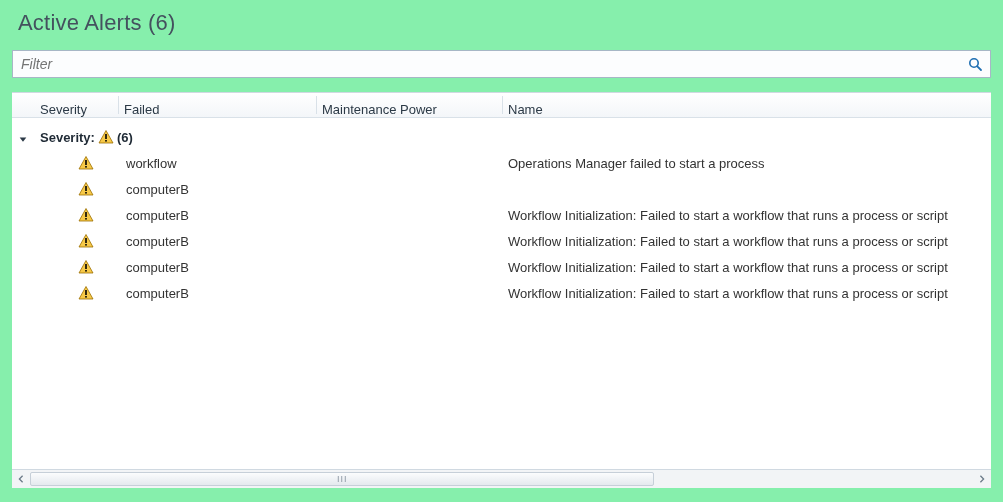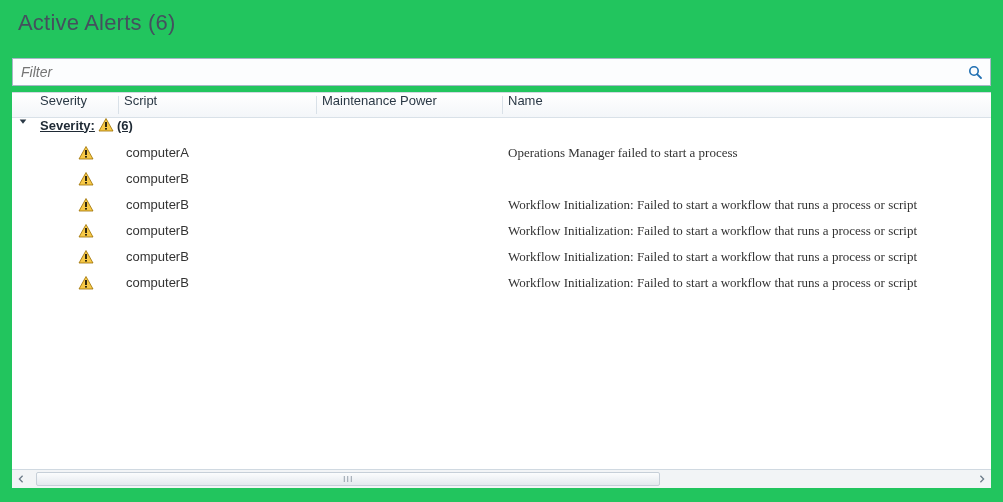--- a/index.html
+++ b/index.html
@@ -7,35 +7,35 @@
     padding: 0;
     font-family: "Segoe UI", Arial, sans-serif;
     background: #f2f4f6;
     color: #333;
     -webkit-font-smoothing: antialiased;
   }
   .frame {
     width: 1003px;
     height: 502px;
     box-sizing: border-box;
-    background: #22c55e;
+    background: #86efac;
     position: relative;
     overflow: hidden;
   }
   .title-row {
     padding: 10px 18px 6px 18px;
     font-size: 22px;
     font-weight: 300;
     color: #44515e;
     letter-spacing: 0.2px;
   }
   .title-row .count { color: #44515e; }
 
   .filter-wrap {
-    margin: 16px 12px 4px 12px;
+    margin: 8px 12px 4px 12px;
     position: relative;
   }
   .filter-wrap input {
     width: 100%;
     box-sizing: border-box;
     height: 28px;
     padding: 3px 30px 3px 8px;
     border: 1px solid #a7b7c6;
     background: #fcfdfe;
     font-size: 14px;
@@ -65,21 +65,21 @@
   }
   .row {
     position: relative;
     height: 26px;
     white-space: nowrap;
   }
   .cell {
     position: absolute;
     top: 0; bottom: 0;
     display: flex;
-    align-items: flex-start;
+    align-items: flex-end;
     padding: 0 6px;
     font-size: 13px;
     color: #333;
     overflow: hidden;
   }
   .c-exp  { left:   0px; width: 22px; }
   .c-sev  { left:  22px; width: 84px; }
   .c-src  { left: 106px; width: 198px; }
   .c-mm   { left: 304px; width: 186px; }
   .c-name { left: 490px; right: 16px; }
@@ -105,29 +105,29 @@
   .d3 { left: 490px; }
 
   
   .group {
     height: 28px;
     font-size: 14px;
   }
   .group .cell { font-weight: 600; color: #1f2a35; }
   .group .sev-label-cell { left: 22px; right:0; width:auto; }
   .grp-icon-wrap {
-    display:inline-flex; align-items:center; gap:3px;text-decoration:underline;
+    display:inline-flex; align-items:center; gap:3px;
   }
   .grp-count { font-weight: 600; }
 
   
   .datarow .cell { font-size: 13px; color: #333; }
   .datarow .c-sev { justify-content: flex-start; padding-left: 44px; box-sizing: border-box;}
   .datarow .c-src { padding-left: 8px; }
-  .datarow .c-name { color: #333; font-family: Liberation Serif, serif; }
+  .datarow .c-name { color: #333; }
 
   
   .warn {
     width: 16px; height: 16px;
     display: inline-block;
   }
   .warn svg { display:block; }
 
   
   .hscroll {
@@ -147,21 +147,21 @@
     background: transparent;
   }
   .hscroll .track {
     flex: 1;
     height: 100%;
     position: relative;
     background: #f2f4f6;
   }
   .hscroll .thumb {
     position: absolute;
-    left: 6px; width: 66%;
+    left: 0; width: 66%;
     top: 2px; bottom: 2px;
     border: 1px solid #c6cfd8;
     background: linear-gradient(to bottom, #fbfcfd, #e4e9ee);
     border-radius: 2px;
   }
   .hscroll .thumb .grip {
     position: absolute;
     top: 50%; left: 50%;
     transform: translate(-50%, -50%);
     font-size: 9px;
@@ -203,21 +203,21 @@
   </div>
 
   <div class="grid-region">
 
     <div class="row header">
       <div class="cell c-exp"></div>
       <div class="cell c-sev">
           <span>Severity</span>
         </div>
       <div class="cell c-src">
-          <span>Script</span>
+          <span>Failed</span>
         </div>
       <div class="cell c-mm">
           <span>Maintenance Power</span>
         </div>
       <div class="cell c-name">
           <span>Name</span>
         </div>
       <div class="divider d1"></div>
       <div class="divider d2"></div>
       <div class="divider d3"></div>
@@ -252,21 +252,21 @@
         <div class="cell c-sev">
           <span class="warn">
             <svg viewBox="0 0 16 16" width="16" height="16">
                 <path d="M8 1.5 L15 14 L1 14 Z" fill="#f7c948" stroke="#9c6f00" stroke-width="0.8"></path>
                 <rect x="7.2" y="5" width="1.6" height="5" fill="#000"></rect>
                 <rect x="7.2" y="11" width="1.6" height="1.6" fill="#000"></rect>
               </svg>
           </span>
         </div>
         <div class="cell c-src">
-            <span>computerA</span>
+            <span>workflow</span>
           </div>
         <div class="cell c-mm">
             <span></span>
           </div>
         <div class="cell c-name">
             <span>Operations Manager failed to start a process</span>
           </div>
       </div>
 
       <div class="row datarow">

